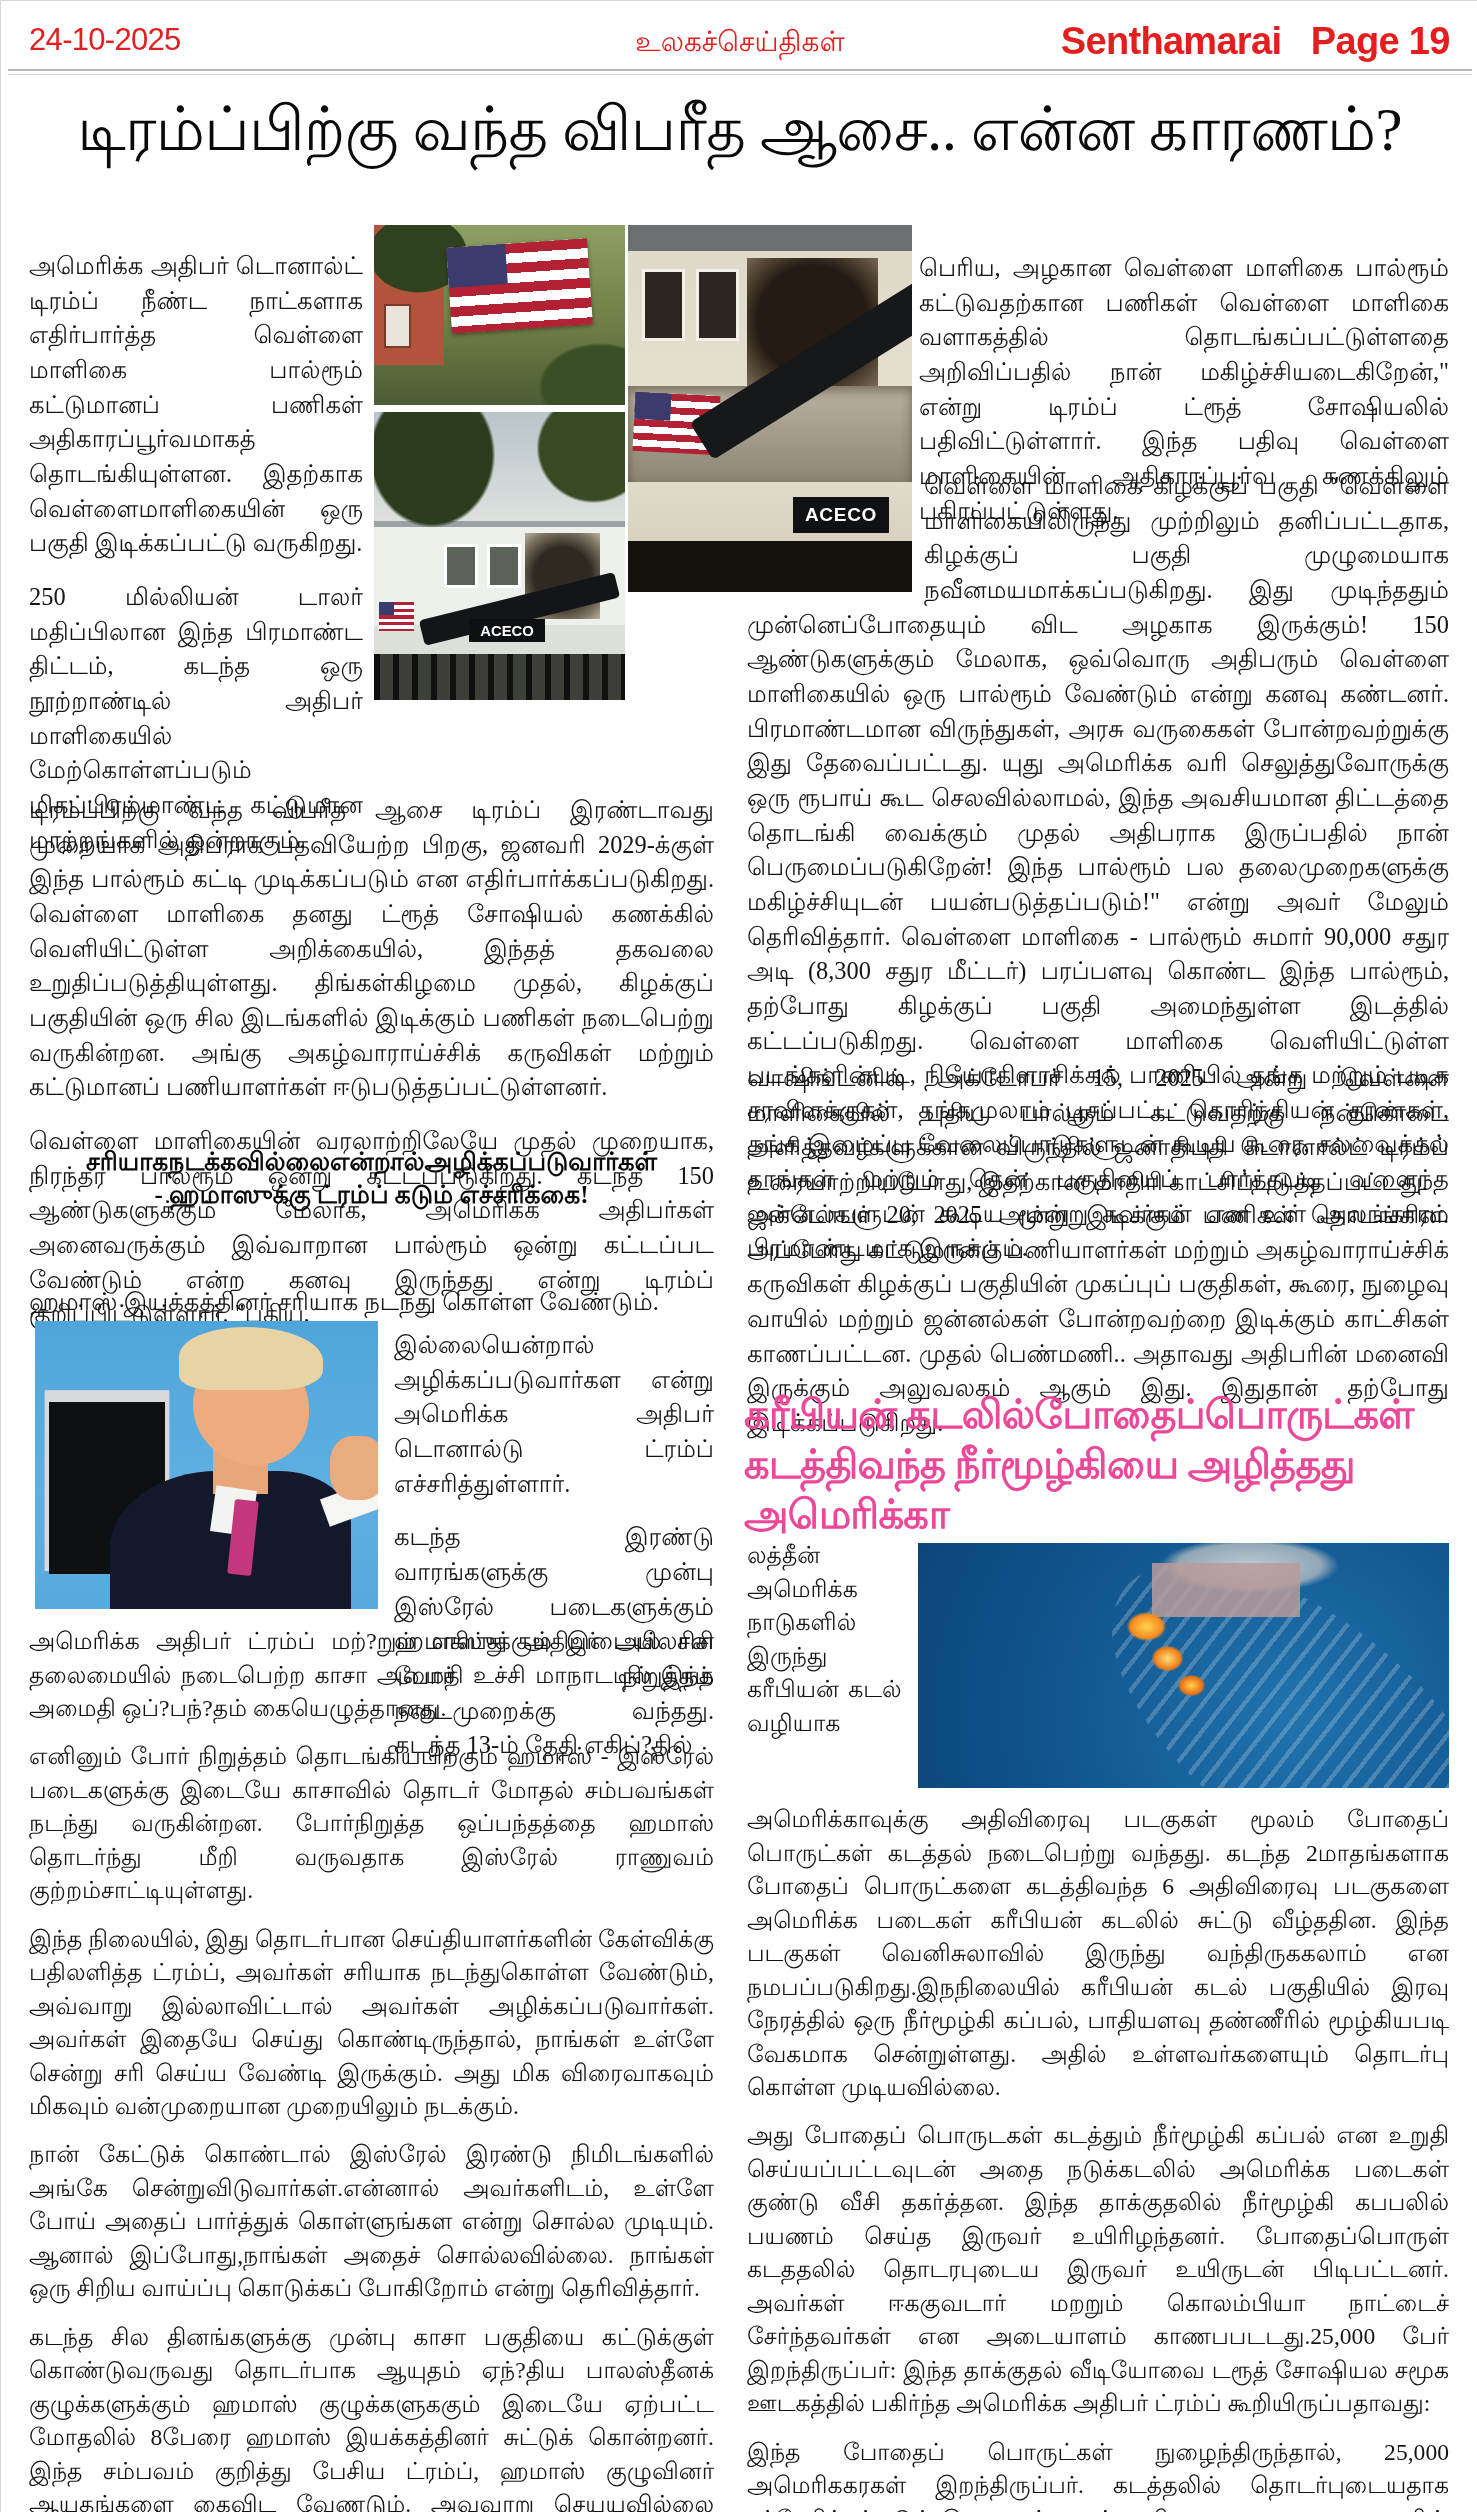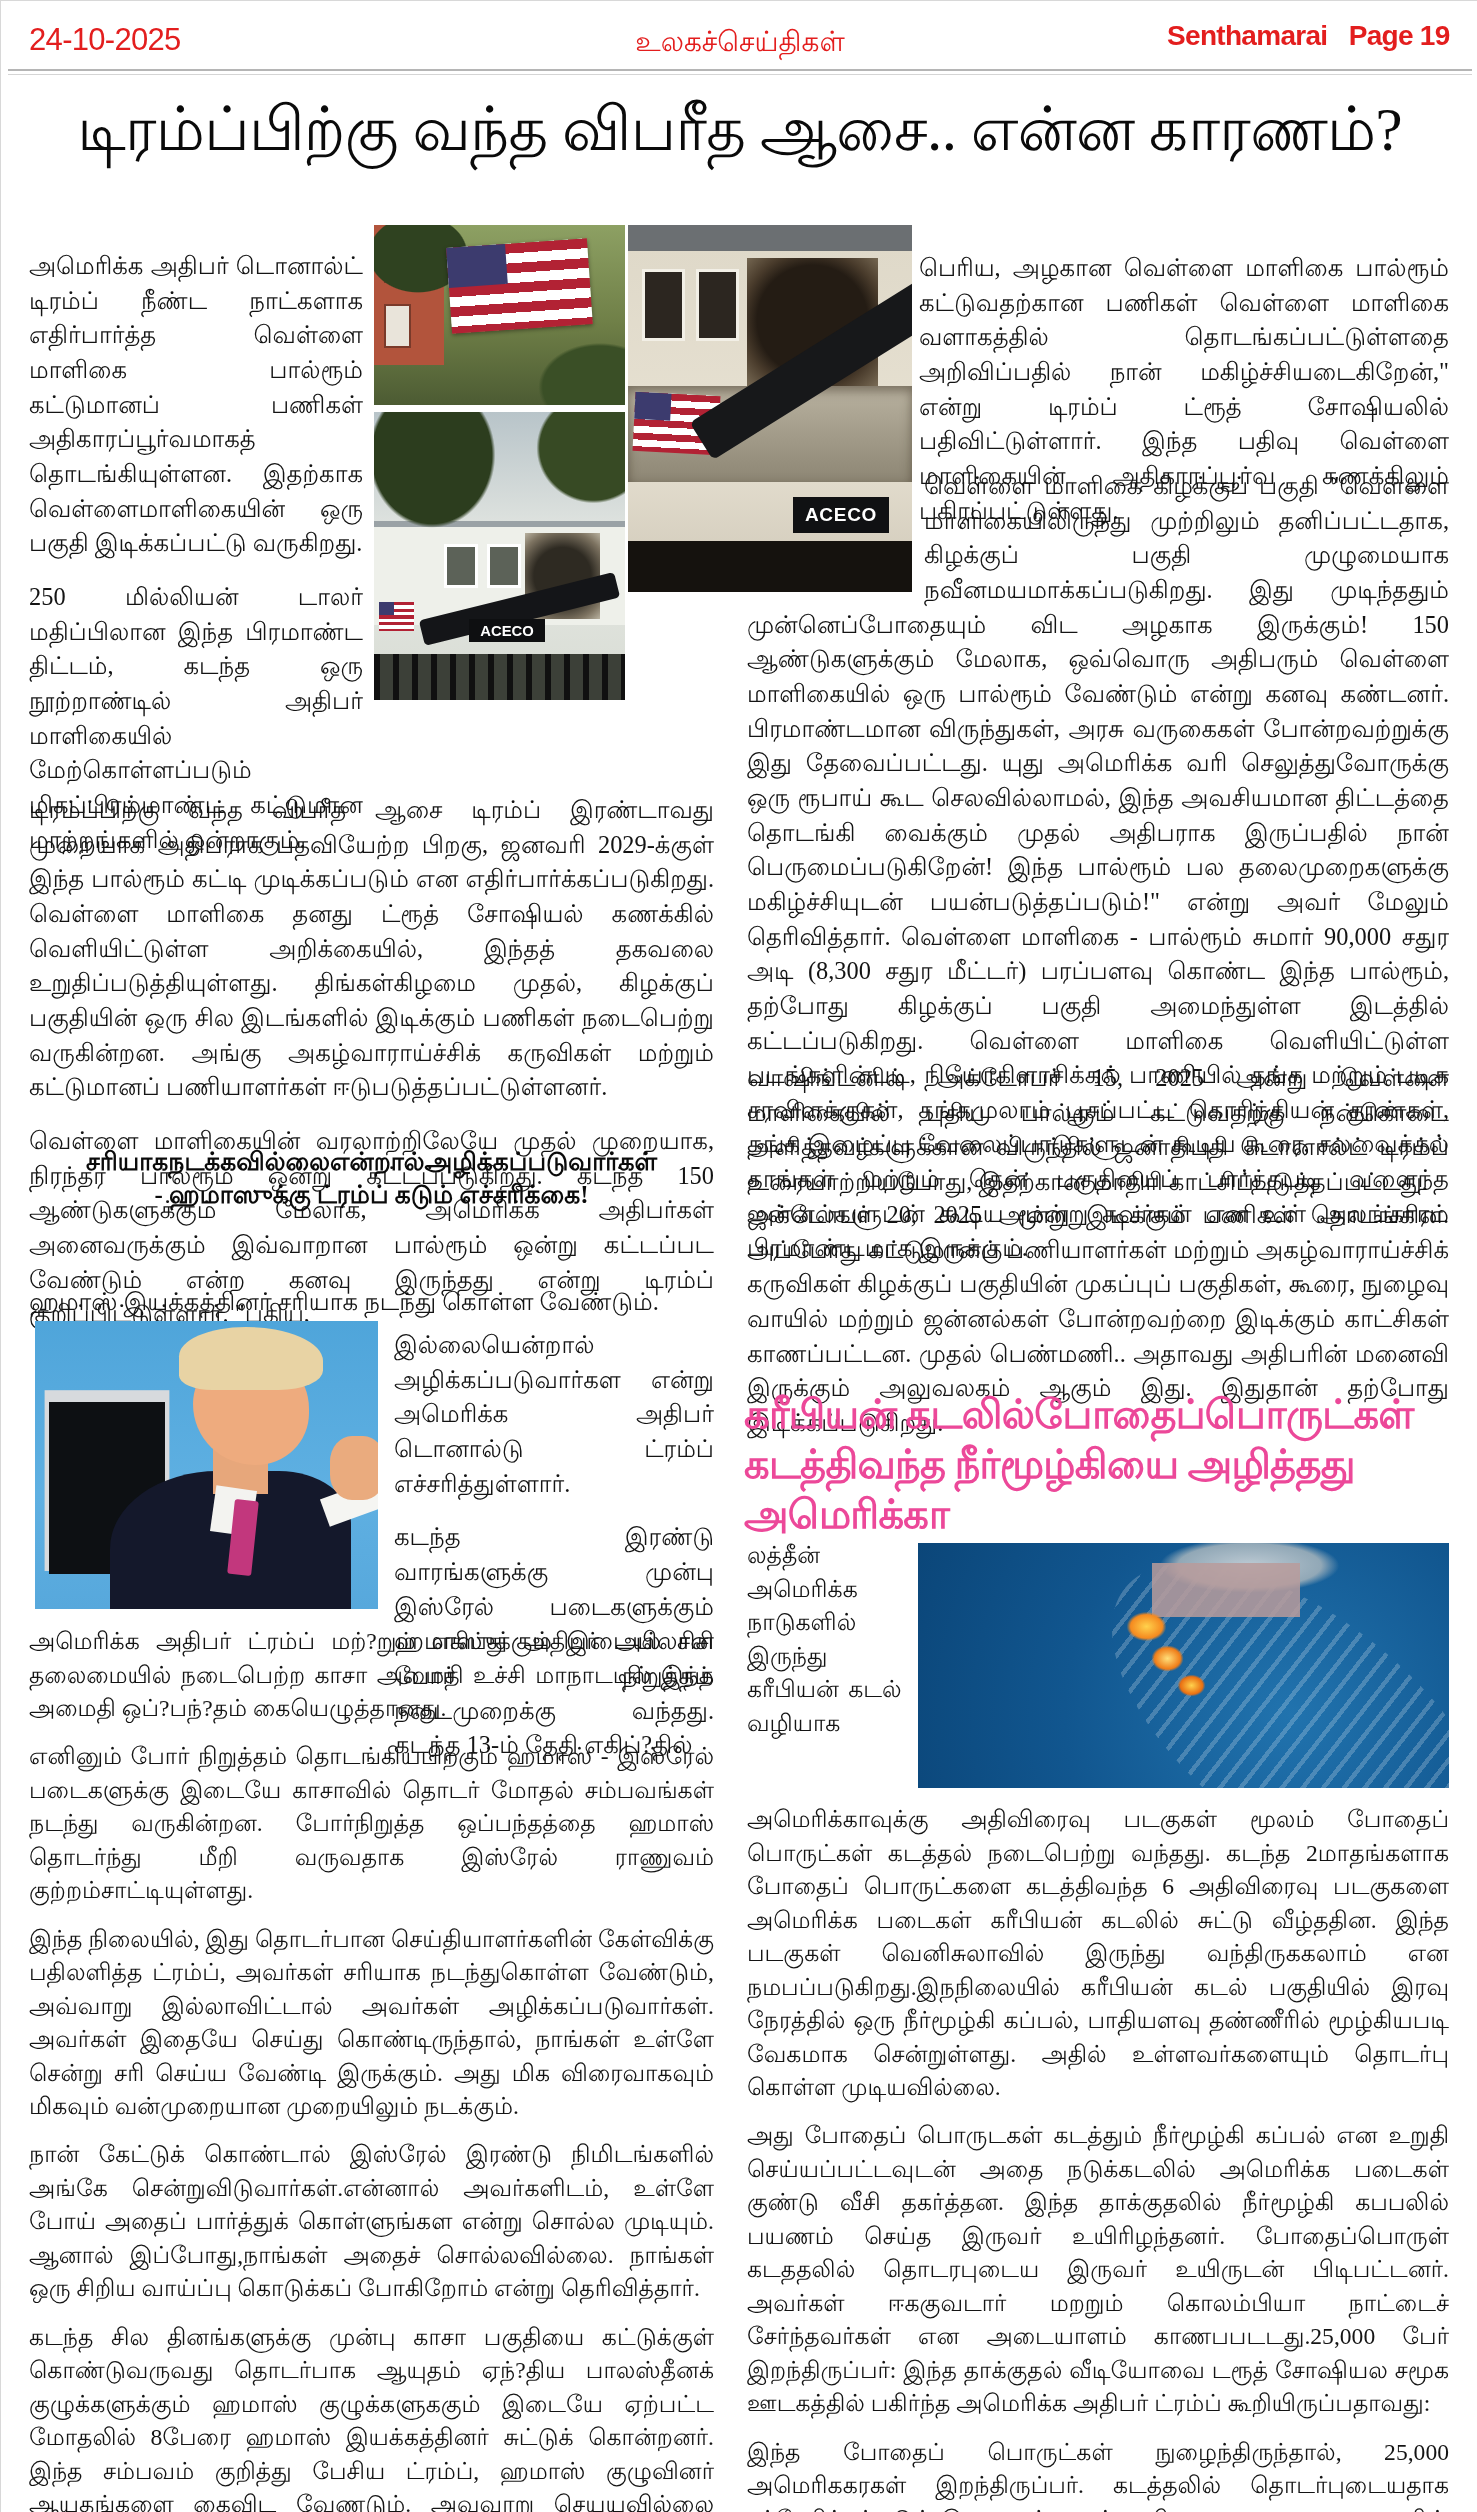--- a/index.html
+++ b/index.html
@@ -4,21 +4,21 @@
 <style>
   html,body{margin:0;padding:0;background:#ffffff;}
   .page{position:relative;width:1478px;height:2512px;margin:0 auto;background:#fff;
         border:0.7px solid #d8d8d8;overflow:hidden;font-family:"Liberation Serif",serif;color:#111;}
   
   .masthead{position:absolute;left:7.4px;top:4.4px;right:7.4px;height:62px;}
   .m-date{position:absolute;left:20.7px;top:16.3px;font-family:"Liberation Sans",sans-serif;
           font-weight:normal;font-size:31px;letter-spacing:-0.7px;}
   .m-center{position:absolute;left:0;right:0;top:20.7px;text-align:center;font-size:28px;}
   .m-right{position:absolute;right:22px;top:14.8px;font-family:"Liberation Sans",sans-serif;
-           font-weight:bold;font-size:28px;letter-spacing:-0.7px;}
+           font-weight:bold;font-size:38px;letter-spacing:-0.7px;}
   .m-rule1{position:absolute;left:7.4px;right:7.4px;top:68px;height:2.2px;background:#b5b5b5;}
   .m-rule2{position:absolute;left:7.4px;right:7.4px;top:73px;height:0.7px;background:#d5d5d5;}
   
   .h1{position:absolute;left:44px;top:95px;width:1389px;text-align:center;
       font-size:61px;line-height:1.1;color:#0a0a0a;letter-spacing:-0.7px;}
   .h2{position:absolute;left:28px;top:1145px;width:685px;text-align:center;
       font-weight:bold;font-size:25px;line-height:1.3;color:#0a0a0a;}
   .h3{position:absolute;left:743px;top:1389px;width:706px;text-align:left;
       font-weight:bold;font-size:40px;line-height:1.25;color:#ec4899;letter-spacing:-0.7px;}
   

